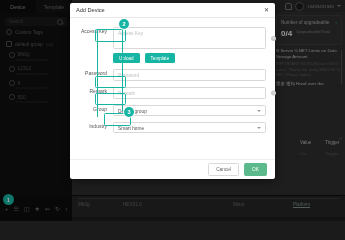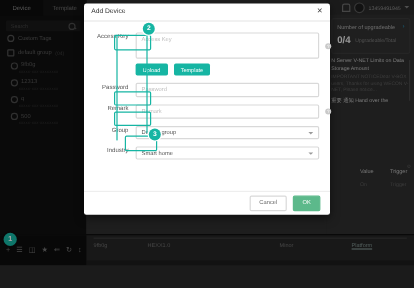--- a/index.html
+++ b/index.html
@@ -61,21 +61,21 @@
   .avatar{width:7px;height:7px;border-radius:50%;background:#1d1d1d;border:0.6px solid #555;}
   .user-id{font-size:4.4px;color:#8d8d8d;}
   .caret-dn{width:0;height:0;border-left:2px solid transparent;border-right:2px solid transparent;
     border-top:2.2px solid #7a7a7a;}
 
   
   .upg-card{position:absolute;right:3px;top:15px;width:66px;height:30px;background:#313131;
     border:1px solid #3a3a3a;border-radius:2px;box-sizing:border-box;padding:3px 4px;}
   .upg-title{font-size:4.6px;color:#a8a8a8;display:flex;justify-content:space-between;align-items:center;}
   .upg-arrow{color:#1f9ecb;font-size:5px;}
-  .upg-body{display:flex;align-items:center;gap:4px;margin-top:4px;}
+  .upg-body{display:flex;align-items:flex-start;gap:4px;margin-top:4px;}
   .upg-num{font-size:8px;font-weight:bold;color:#e6e6e6;}
   .upg-lbl{font-size:4.2px;color:#7b7b7b;padding-bottom:1px;}
 
   
   .notice-panel{position:absolute;right:3px;top:48px;width:66px;height:85px;overflow:hidden;}
   .notice{margin-bottom:3px;}
   .notice-h{font-size:4.4px;color:#bdbdbd;line-height:6px;}
   .notice-p{font-size:4.1px;color:#5e5e5e;line-height:5.6px;margin-top:1px;}
   .notice-scroll{position:absolute;right:0;top:2px;width:1.4px;height:34px;background:#4d4d4d;border-radius:1px;}
 

